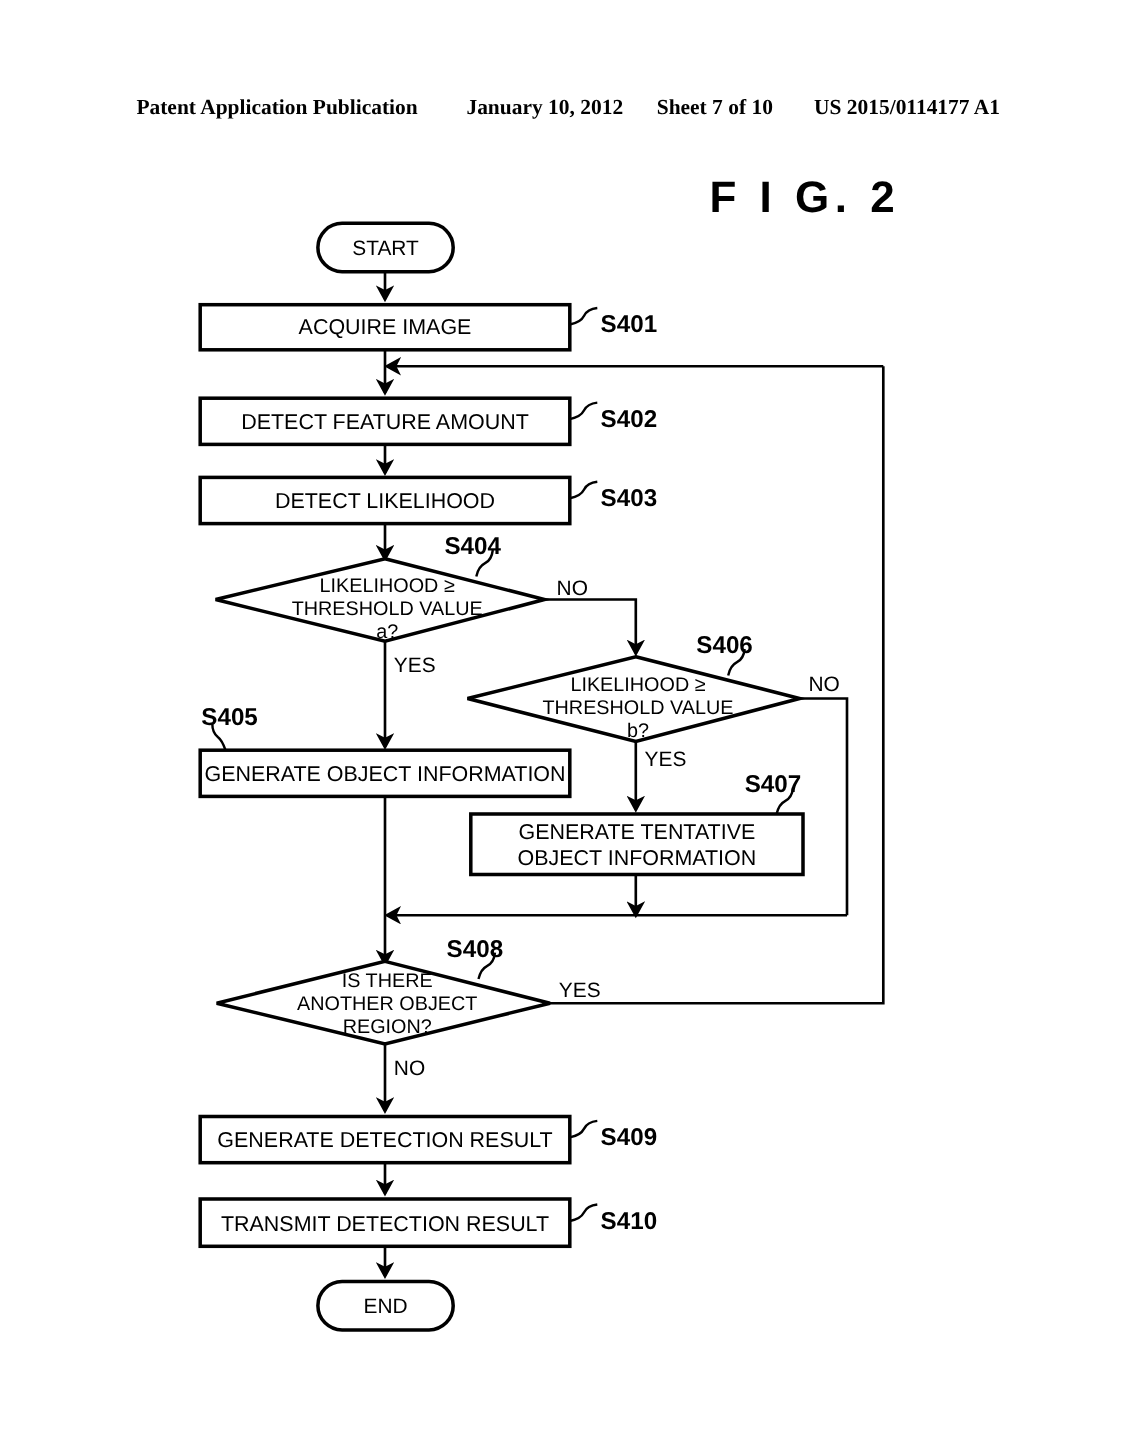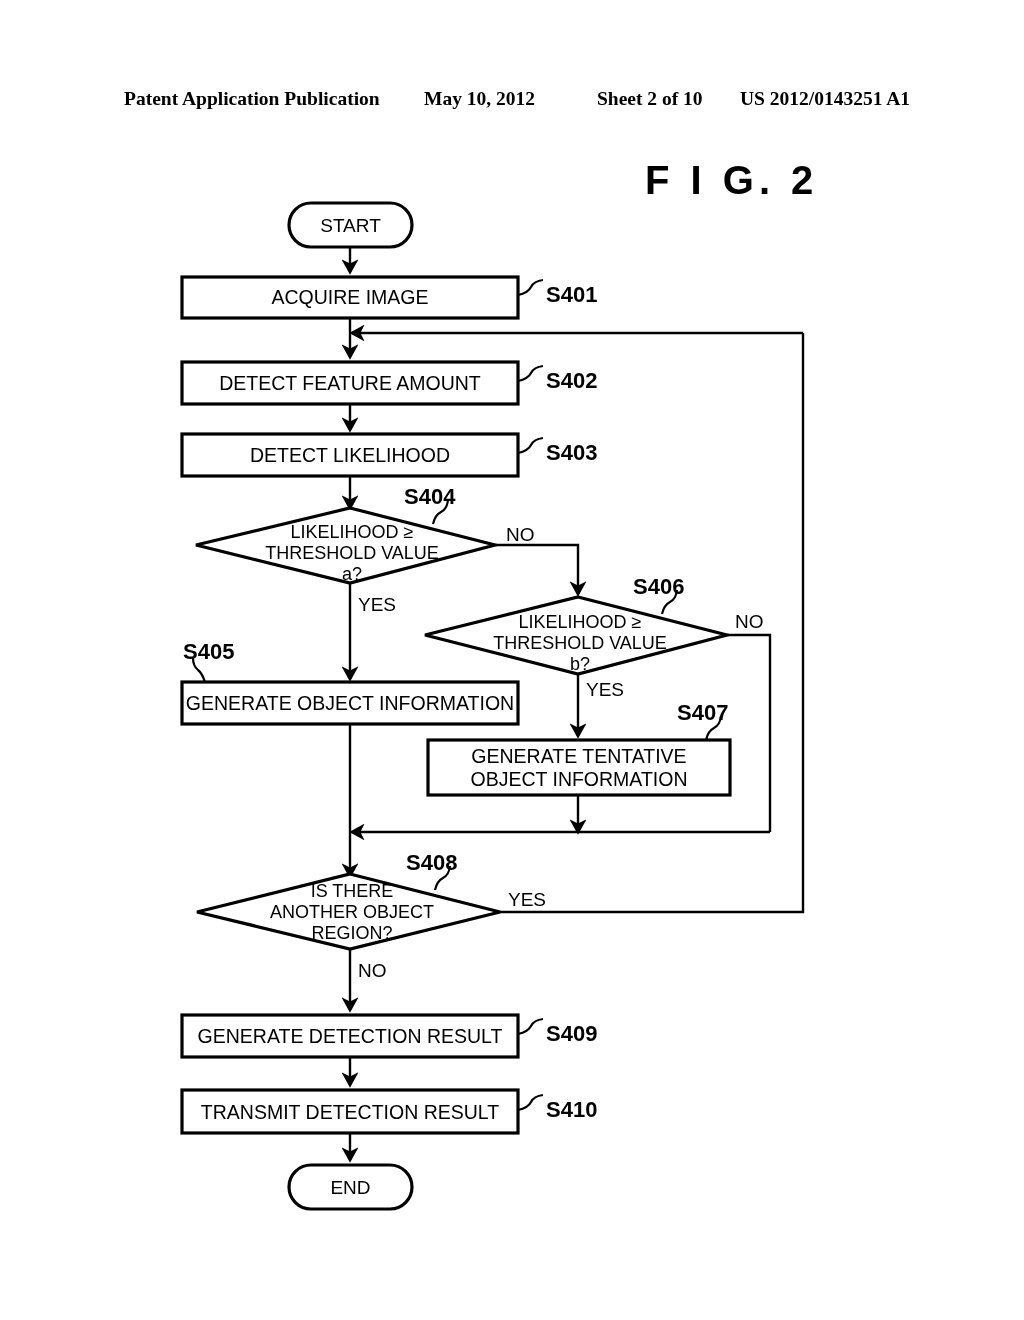--- a/index.html
+++ b/index.html
@@ -70,23 +70,23 @@
   .conn  { fill: none; stroke: #000000; stroke-width: 2.4; }
   .leader { fill: none; stroke: #000000; stroke-width: 2.2; }
 </style>
 </head>
 <body>
 
 <div id="page">
 
   <div class="hdr">
     <span class="hdr-pub">Patent Application Publication</span>
-    <span class="hdr-date">May 10, 2012</span>
-    <span class="hdr-sheet">Sheet 2 of 10</span>
-    <span class="hdr-num">US 2012/0143251 A1</span>
+    <span class="hdr-date">January 10, 2012</span>
+    <span class="hdr-sheet">Sheet 7 of 10</span>
+    <span class="hdr-num">US 2015/0114177 A1</span>
   </div>
 
   <div class="figtitle">F I G.  2</div>
 
   <svg id="flow" viewBox="0 0 1024 1320">
     <defs>
       <marker id="arrow" viewBox="0 0 12 12" refX="9" refY="6" markerWidth="7" markerHeight="7" orient="auto-start-reverse">
         <path d="M0,0 L11,6 L0,12 L3,6 z" fill="#000000"></path>
       </marker>
     </defs>

